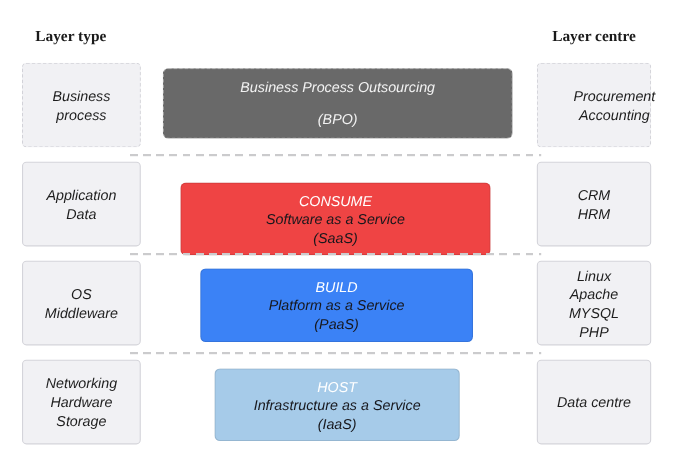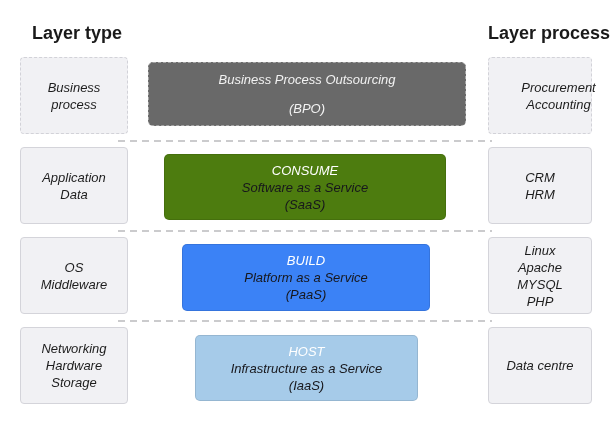--- a/index.html
+++ b/index.html
@@ -11,25 +11,26 @@
   .canvas {
     position: relative;
     width: 612px;
     height: 425px;
     background: #ffffff;
     overflow: hidden;
   }
   .heading {
     position: absolute;
     top: 26px;
-    font-size: 18px;
+    font-size: 14px;
     font-weight: 700;
     color: #1a1a1a;
     line-height: 15px;
     white-space: nowrap;
+    font-family: Liberation Serif, serif;
   }
   .heading-left  { left: 32px; }
   .heading-right { left: 488px; width: 104px; text-align: center; }
 
   .sep {
     position: absolute;
     left: 118px;
     width: 374px;
     height: 2px;
     background: repeating-linear-gradient(90deg, #cbcbcd 0 7px, transparent 7px 12px);
@@ -85,42 +86,42 @@
   .m1 { left: 164px; top: 154px; width: 282px; height: 66px; }
   .m2 { left: 182px; top: 244px; width: 248px; height: 67px; }
   .m3 { left: 195px; top: 335px; width: 223px; height: 66px; }
 </style>
 </head>
 <body>
 
 <div class="canvas">
 
   <div class="heading heading-left">Layer type</div>
-  <div class="heading heading-right">Layer process</div>
+  <div class="heading heading-right">Layer centre</div>
 
   <div class="box plain dashed t0">
     <span class="ln">Business</span>
     <span class="ln">process</span>
   </div>
   <div class="box mid dashed m0" style="background-color: rgb(105, 105, 105);">
     <span class="ln" style="color: rgb(242, 242, 242);">Business Process Outsourcing</span>
     <span class="ln" style="color: rgb(242, 242, 242);">(BPO)</span>
   </div>
   <div class="box plain dashed e0">
     <span class="ln">Procurement</span>
     <span class="ln">Accounting</span>
   </div>
 
   <div class="sep sep1"></div>
 
   <div class="box plain t1">
     <span class="ln">Application</span>
     <span class="ln">Data</span>
   </div>
-  <div class="box mid m1" style="background-color: #4d7c0f;">
+  <div class="box mid m1" style="background-color: #ef4444; margin-top: 12px;">
     <span class="action" style="color: rgb(255, 255, 255);">CONSUME</span>
     <span class="ln" style="color: rgb(23, 23, 28);">Software as a Service</span>
     <span class="ln" style="color: rgb(23, 23, 28);">(SaaS)</span>
   </div>
   <div class="box plain e1">
     <span class="ln">CRM</span>
     <span class="ln">HRM</span>
   </div>
 
   <div class="sep sep2"></div>

